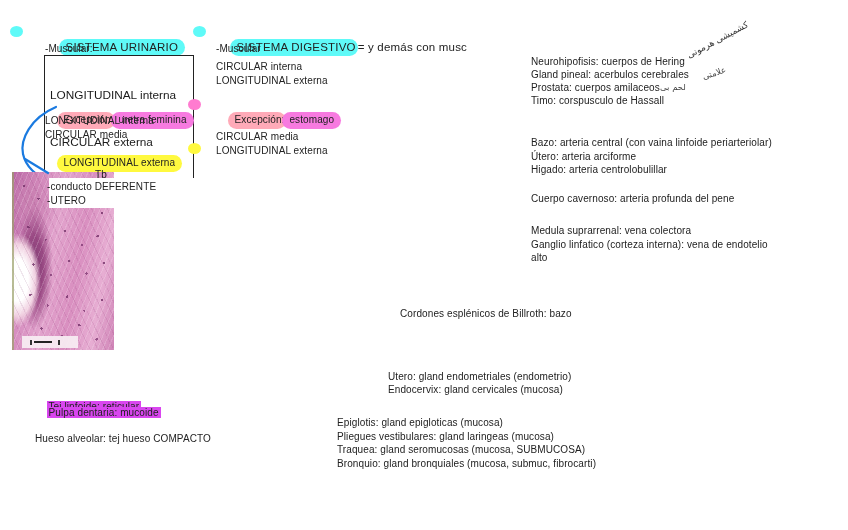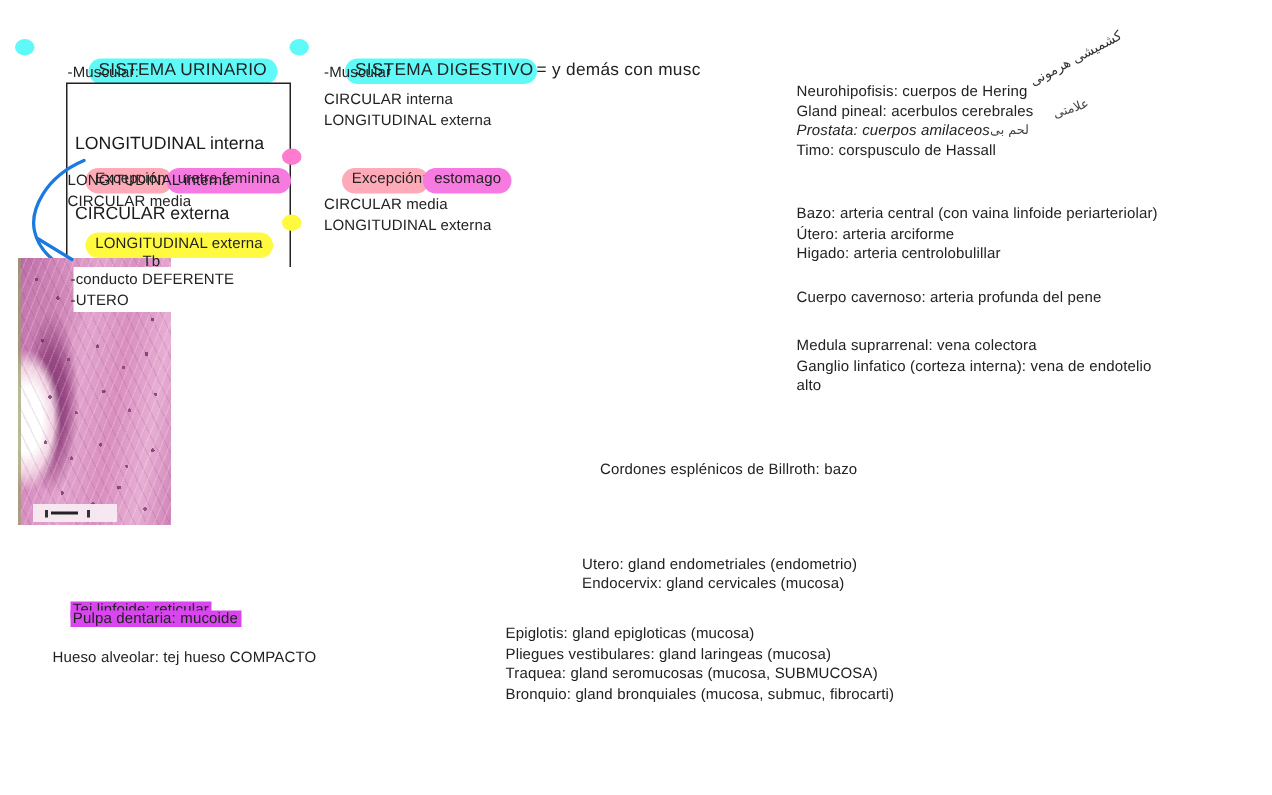--- a/index.html
+++ b/index.html
@@ -173,21 +173,21 @@
   </div>
   <div class="abs t" style="left:216px;top:130px;">CIRCULAR media</div>
   <div class="abs t" style="left:216px;top:144px;">LONGITUDINAL externa</div>
 
   <div class="rotated-note" style="left:690px;top:50px;transform:rotate(-28deg);">كشميشى هرمونى</div>
 
   <div class="abs t" style="left:531px;top:55px;">Neurohipofisis: cuerpos de Hering</div>
   <div class="abs t" style="left:531px;top:68px;">Gland pineal: acerbulos cerebrales</div>
   <div class="sm-note" style="left:702px;top:68px;transform:rotate(-18deg);">علامتى</div>
 
-  <div class="abs t" style="left:531px;top:81px;font-style:italic;">Prostata: cuerpos amilaceos</div>
+  <div class="abs t" style="left:531px;top:81px;">Prostata: cuerpos amilaceos</div>
   <div class="sm-note" style="left:660px;top:82px;">لحم بى</div>
 
   <div class="abs t" style="left:531px;top:94px;">Timo: corspusculo de Hassall</div>
 
   <div class="abs t" style="left:531px;top:136px;">Bazo: arteria central (con vaina linfoide periarteriolar)</div>
   <div class="abs t" style="left:531px;top:150px;">Útero: arteria arciforme</div>
   <div class="abs t" style="left:531px;top:163px;">Higado: arteria centrolobulillar</div>
 
   <div class="abs t" style="left:531px;top:192px;">Cuerpo cavernoso: arteria profunda del pene</div>
 

